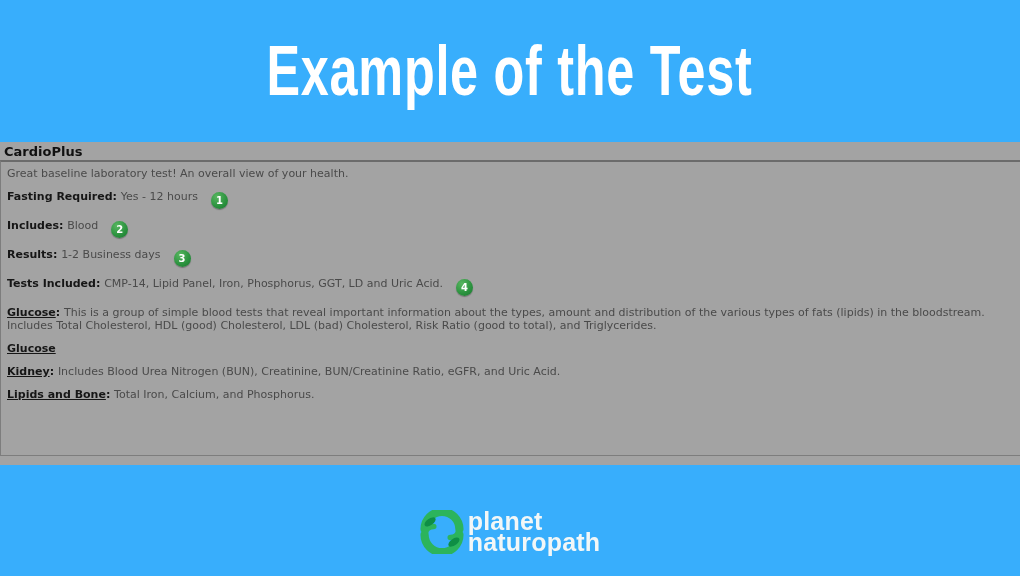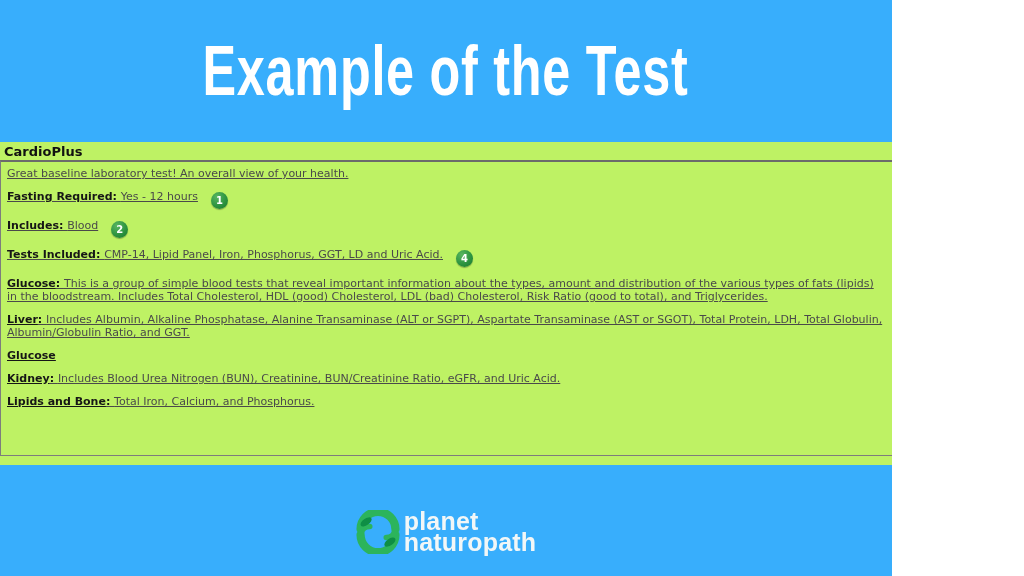--- a/index.html
+++ b/index.html
@@ -1,18 +1,18 @@
 <!DOCTYPE html>
 <html><head>
 <meta charset="utf-8">
 <style>
   html,body { margin:0; padding:0; }
   .slide {
     position: relative;
-    width: 892px;
+    width: 1020px;
     height: 576px;
     background: #38aefc;
     overflow: hidden;
     font-family: "DejaVu Sans", sans-serif;
   }
 
   
   .title-band {
     position: absolute; top: 0; left: 0; right: 0; height: 142px;
     display: flex; align-items: center; justify-content: center;
@@ -24,40 +24,40 @@
     font-size: 70px;
     white-space: nowrap;
     transform: scaleX(0.72);
     transform-origin: center;
     letter-spacing: 1px;
   }
 
   
   .panel {
     position: absolute; top: 142px; left: 0; width: 100%; height: 323px;
-    background: #bef264; box-sizing: border-box;
+    background: #a3a3a3; box-sizing: border-box;
   }
   .panel-heading {
     font: bold 13px/16px "DejaVu Sans", sans-serif;
     color: #111111;
     padding: 2px 0 0 4px;
     height: 16px;
   }
   .content-box {
     box-sizing: border-box;
     height: 296px;
     margin-right: -3px;            
     border: 1px solid #7d7d7d;
     border-top: 2px solid #6b6b6b;
     padding: 5px 10px 0 6px;
     font: 11px/13px "DejaVu Sans", sans-serif;
     color: #4a4a4a;
     overflow: hidden;
   }
-  .content-box p { margin: 0 0 10px 0; text-decoration: underline; }
+  .content-box p { margin: 0 0 10px 0; }
   .content-box b { color: #161616; }
   .u { text-decoration: underline; }
 
   .badge {
     display: inline-flex; align-items: center; justify-content: center;
     width: 17px; height: 17px; border-radius: 50%;
     background: radial-gradient(circle at 35% 28%, #58b660 0%, #2d9440 55%, #17772d 100%);
     color: #ffffff;
     font: bold 10px "DejaVu Sans", sans-serif;
     margin-left: 13px;
@@ -90,23 +90,23 @@
   <div class="title-band">
     <div class="title-text">Example of the Test</div>
   </div>
 
   <div class="panel">
     <div class="panel-heading">CardioPlus</div>
     <div class="content-box" id="content-box">
         <p>Great baseline laboratory test! An overall view of your health.</p>
         <p><b>Fasting Required: </b>Yes - 12 hours<span class="badge">1</span></p>
         <p><b>Includes: </b>Blood<span class="badge">2</span></p>
+        <p><b>Results: </b>1-2 Business days<span class="badge">3</span></p>
         <p><b>Tests Included: </b>CMP-14, Lipid Panel, Iron, Phosphorus, GGT, LD and Uric Acid.<span class="badge">4</span></p>
         <p><b><span class="u">Glucose</span>: </b>This is a group of simple blood tests that reveal important information about the types, amount and distribution of the various types of fats (lipids) in the bloodstream. Includes Total Cholesterol, HDL (good) Cholesterol, LDL (bad) Cholesterol, Risk Ratio (good to total), and Triglycerides.</p>
-        <p><b><span class="u">Liver</span>: </b>Includes Albumin, Alkaline Phosphatase, Alanine Transaminase (ALT or SGPT), Aspartate Transaminase (AST or SGOT), Total Protein, LDH, Total Globulin, Albumin/Globulin Ratio, and GGT.</p>
         <p><b><span class="u">Glucose</span></b></p>
         <p><b><span class="u">Kidney</span>: </b>Includes Blood Urea Nitrogen (BUN), Creatinine, BUN/Creatinine Ratio, eGFR, and Uric Acid.</p>
         <p><b><span class="u">Lipids and Bone</span>: </b>Total Iron, Calcium, and Phosphorus.</p>
       </div>
   </div>
 
   <div class="footer">
     <div class="logo">
       <svg width="44" height="44" viewBox="0 0 48 48" aria-hidden="true">
         <path d="M5 21 A19 19 0 0 1 43 21" stroke="#2cb45c" stroke-width="9" fill="none" stroke-linecap="round"></path>

